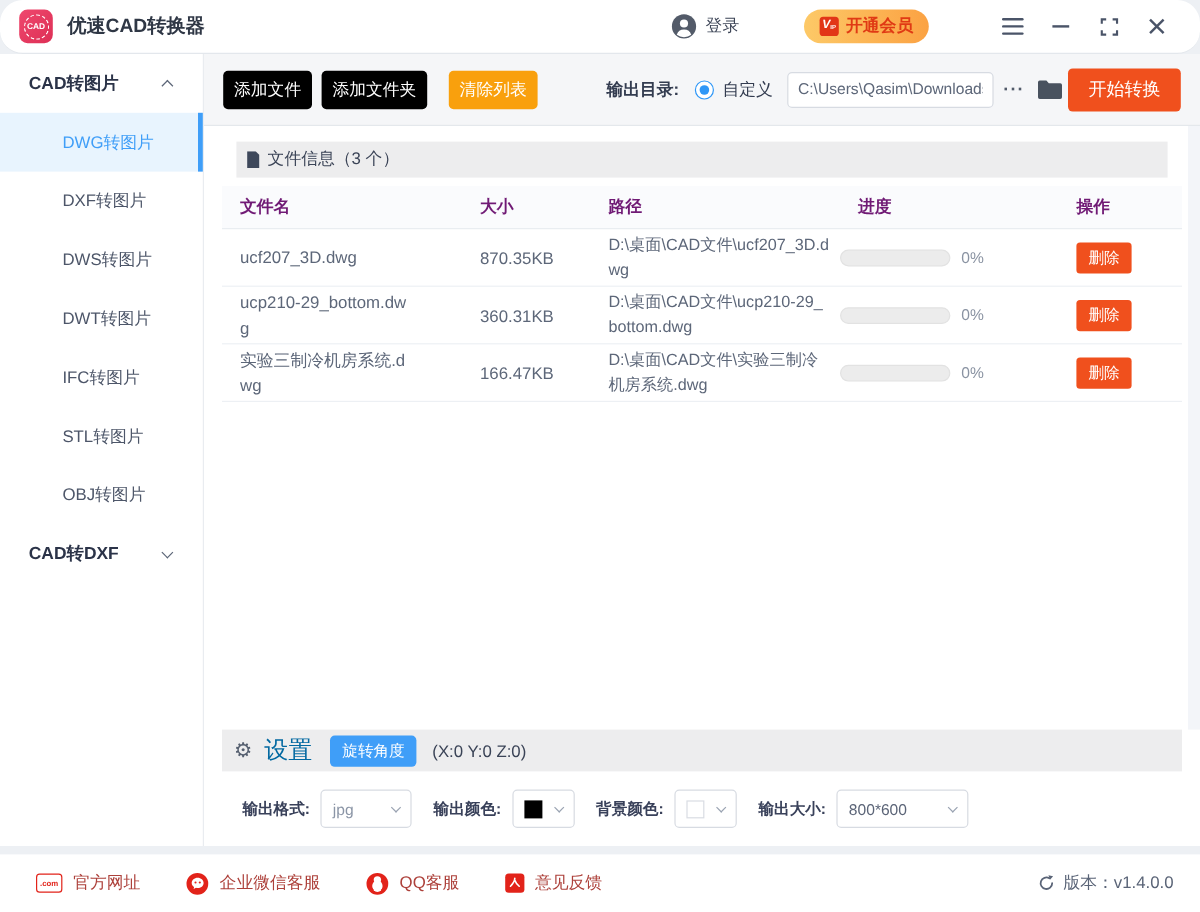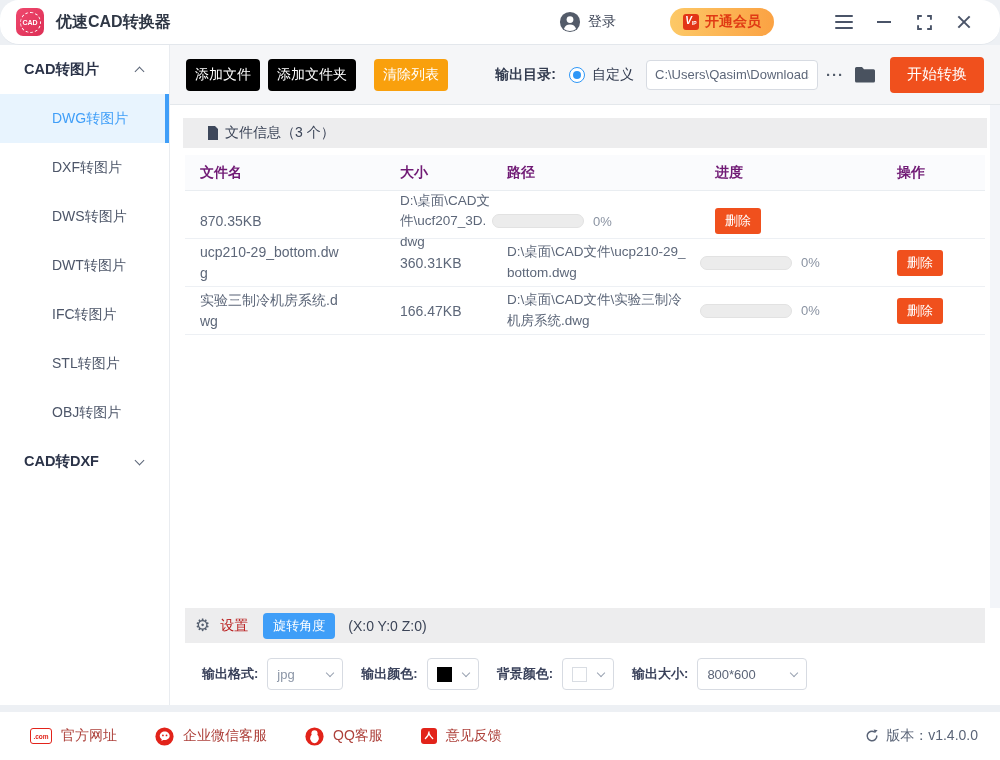--- a/index.html
+++ b/index.html
@@ -52,45 +52,45 @@
   .btn-orange { background:#f9a00d; }
   .btn + .btn-blue { margin-left:8px; }
   .clear-btn { margin-left:18px; }
   .outdir-label { margin-left:auto; font-size:14px; font-weight:bold; color:#333c50; }
   .radio { width:16px; height:16px; border-radius:50%; border:1.5px solid #2f97f7; background:#fff; display:flex; align-items:center; justify-content:center; margin-left:13px; cursor:pointer; }
   .radio::after { content:""; width:8px; height:8px; border-radius:50%; background:#2f97f7; }
   .custom-label { margin-left:7px; font-size:14px; color:#333c50; }
   .path-input { margin-left:12px; width:172px; height:30px; border:1px solid #d7dbe2; border-radius:4px; background:#fff; padding:0 8px; font-size:13px; color:#5d6779; font-family:inherit; white-space:nowrap; overflow:hidden; }
   .more-btn { margin-left:8px; font-size:15px; font-weight:bold; color:#525b6a; letter-spacing:1px; cursor:pointer; background:none; border:none; }
   .folder-ico { margin-left:10px; cursor:pointer; display:flex; }
-  .start-btn { margin-left:14px; height:36px; padding:0 17px; font-size:15px; background:#f0501d; }
-
-  
-  .info-bar { margin:13px 13px 0; height:30px; flex:0 0 30px; background:#ededee; display:flex; align-items:center; gap:6px; padding:0 24px; font-size:14px; color:#3b4457; }
+  .start-btn { margin-left:4px; height:36px; padding:0 17px; font-size:15px; background:#f0501d; }
+
+  
+  .info-bar { margin:13px 27px 0; height:30px; flex:0 0 30px; background:#ededee; display:flex; align-items:center; gap:6px; padding:0 8px; font-size:14px; color:#3b4457; }
 
   
   .table { margin:7px 15px 0; }
   .t-header,.t-row { display:grid; grid-template-columns:200px 107px 208px 182px 1fr; align-items:center; }
   .t-header { height:36px; background:#fafbfd; border-bottom:1px solid #e9edf1; font-size:14px; font-weight:bold; color:#701a75; }
   .t-header > div { padding-left:15px; }
   .t-row { height:48px; border-bottom:1px solid #edf0f4; font-size:14px; color:#5d6779; }
   .t-row > div { padding-left:15px; }
   .cell-name span { display:inline-block; max-width:142px; word-break:break-all; line-height:1.5; vertical-align:middle; }
   .cell-path span { display:inline-block; max-width:186px; word-break:break-all; line-height:1.5; vertical-align:middle; font-size:13.5px; }
   .cell-prog { display:flex; align-items:center; gap:9px; padding-left:0 !important; }
   .prog-track { width:92px; height:14px; border-radius:7px; background:#ececec; border:1px solid #e2e2e2; }
   .prog-label { font-size:13px; color:#8a93a2; }
   .del-btn { background:#f0501d; border:none; border-radius:3px; color:#fff; font-size:13px; height:26px; padding:0 10px; cursor:pointer; font-family:inherit; }
 
   .spacer { flex:1 1 auto; }
 
   
   .settings-bar { margin:0 15px; height:35px; flex:0 0 35px; background:#ededee; display:flex; align-items:center; padding:0 10px; gap:10px; }
   .gear { font-size:17px; color:#566070; line-height:1; }
-  .settings-title { font-size:14px; color:#b91c1c; }
+  .settings-title { font-size:20px; color:#0369a1; }
   .rotate-btn { background:#3f9ef8; border:none; border-radius:4px; color:#fff; font-size:13px; height:26px; padding:0 10px; margin-left:5px; cursor:pointer; font-family:inherit; }
   .rotation-val { font-size:14px; color:#3b4457; margin-left:3px; }
   .options-row { height:62px; flex:0 0 62px; display:flex; align-items:center; padding-left:32px; background:#fff; }
   .opt-label { font-size:13px; font-weight:bold; color:#39415a; }
   .select { margin-left:9px; height:32px; background:#fff; border:1px solid #d7dbe2; border-radius:4px; display:flex; align-items:center; justify-content:space-between; padding:0 9px; cursor:pointer; }
   .select + .opt-label { margin-left:18px; }
   .sel-chev { width:6px; height:6px; border-right:1.4px solid #9aa3b2; border-bottom:1.4px solid #9aa3b2; transform:rotate(45deg); margin-top:-2px; }
   .sel-text { font-size:13px; color:#8b95a6; }
   .sel-text.dark { color:#5b6477; }
   .w-format { width:76px; }
@@ -221,20 +221,21 @@
       <div class="table">
         <div class="t-header">
           <div>文件名</div>
           <div>大小</div>
           <div>路径</div>
           <div>进度</div>
           <div>操作</div>
         </div>
 
         <div class="t-row">
+          <div class="cell-name"><span>ucf207_3D.dwg</span></div>
           <div>870.35KB</div>
           <div class="cell-path"><span>D:\桌面\CAD文件\ucf207_3D.dwg</span></div>
           <div class="cell-prog">
             <span class="prog-track"></span>
             <span class="prog-label">0%</span>
           </div>
           <div>
             <button class="del-btn">删除</button>
           </div>
         </div>

